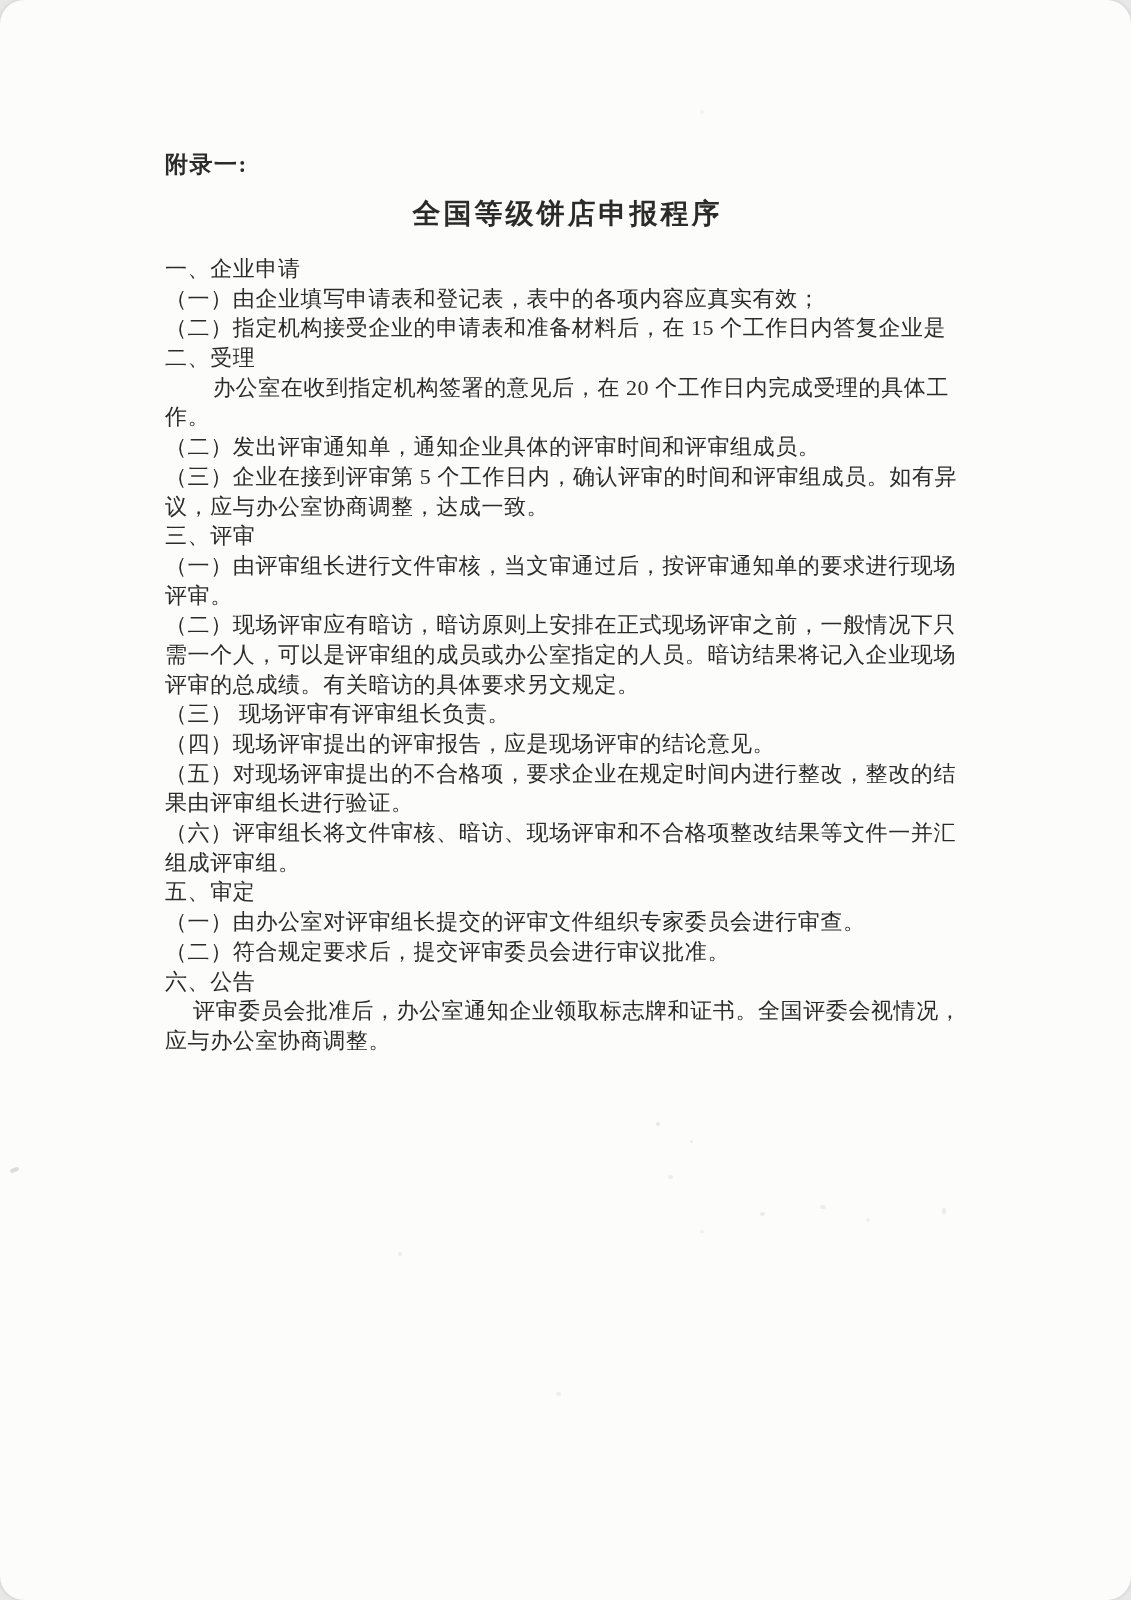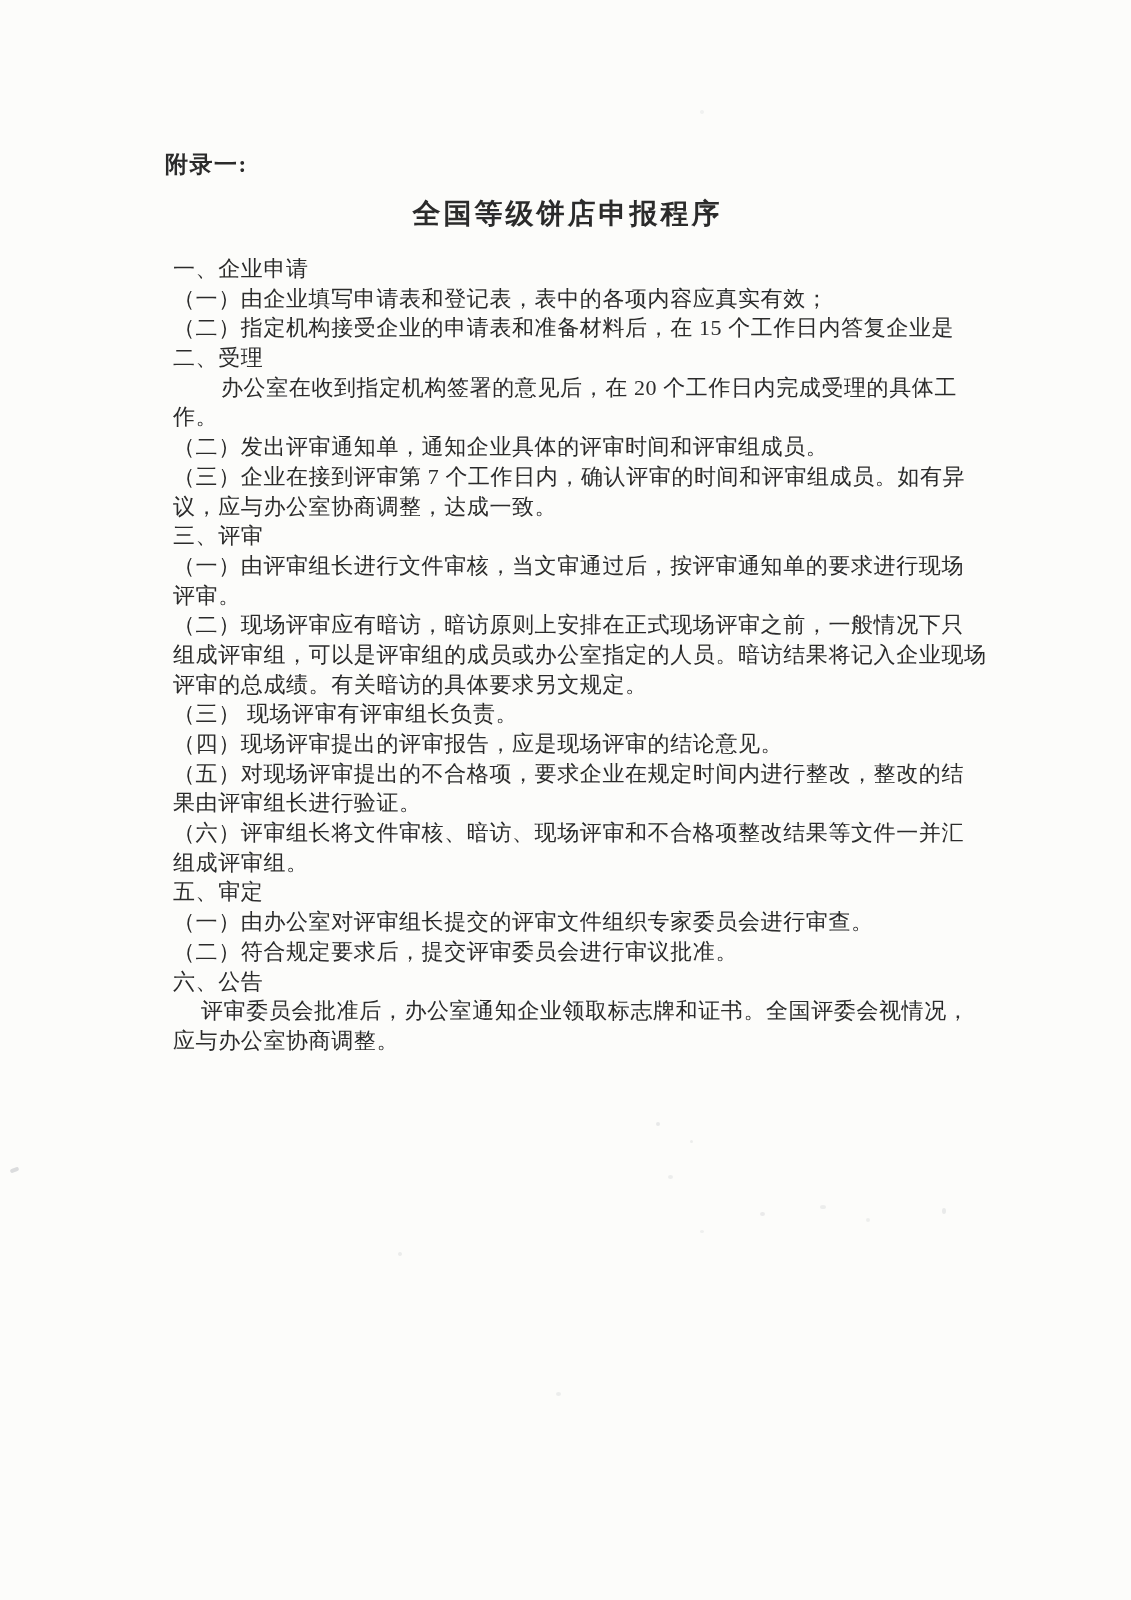--- a/index.html
+++ b/index.html
@@ -5,20 +5,21 @@
   html,body{margin:0;padding:0;background:#e8e8e8;}
   .page{
     position:relative;
     width:1131px;height:1600px;
     margin:0 auto;
     background:var(--paper,#fcfcfa);
     font-family:"Liberation Serif","DejaVu Serif",serif;
     color:var(--ink,#2b2b2b);
     overflow:hidden;
     box-shadow:0 0 4px rgba(0,0,0,.15);
+    border-radius:24px;
   }
   .content{
     position:absolute;
     left:165px;top:150px;
     width:805px;
   }
   .appendix{
     font-size:23px;
     font-weight:600;
     letter-spacing:1.5px;
@@ -34,21 +35,20 @@
     line-height:52px;
     letter-spacing:3px;
   }
   .docbody{margin-top:14px;}
   .line{
     font-size:22px;
     height:29.7px;
     line-height:29.7px;
     letter-spacing:0.6px;
     white-space:nowrap;
-    margin-left:8px;
   }
   .indent-1{padding-left:28px;}
   .indent-2{padding-left:48px;}
   .speck{
     position:absolute;
     background:#8d929a;
     border-radius:50%;
     pointer-events:none;
   }
 </style>
@@ -60,27 +60,27 @@
     <div class="appendix">附录一:</div>
     <h1 class="title">全国等级饼店申报程序</h1>
     <div class="docbody">
       <div class="line" style=""><span>一、企业申请</span></div>
         <div class="line" style=""><span>（一）由企业填写申请表和登记表，表中的各项内容应真实有效；</span></div>
         <div class="line" style=""><span>（二）指定机构接受企业的申请表和准备材料后，在 15 个工作日内答复企业是</span></div>
         <div class="line" style=""><span>二、受理</span></div>
         <div class="line indent-2" style=""><span>办公室在收到指定机构签署的意见后，在 20 个工作日内完成受理的具体工</span></div>
         <div class="line" style=""><span>作。</span></div>
         <div class="line" style=""><span>（二）发出评审通知单，通知企业具体的评审时间和评审组成员。</span></div>
-        <div class="line" style=""><span>（三）企业在接到评审第 7 个工作日内，确认评审的时间和评审组成员。如有异</span></div>
+        <div class="line" style=""><span>（三）企业在接到评审第 5 个工作日内，确认评审的时间和评审组成员。如有异</span></div>
         <div class="line" style=""><span>议，应与办公室协商调整，达成一致。</span></div>
         <div class="line" style=""><span>三、评审</span></div>
         <div class="line" style=""><span>（一）由评审组长进行文件审核，当文审通过后，按评审通知单的要求进行现场</span></div>
         <div class="line" style=""><span>评审。</span></div>
         <div class="line" style=""><span>（二）现场评审应有暗访，暗访原则上安排在正式现场评审之前，一般情况下只</span></div>
-        <div class="line" style=""><span>组成评审组，可以是评审组的成员或办公室指定的人员。暗访结果将记入企业现场</span></div>
+        <div class="line" style=""><span>需一个人，可以是评审组的成员或办公室指定的人员。暗访结果将记入企业现场</span></div>
         <div class="line" style=""><span>评审的总成绩。有关暗访的具体要求另文规定。</span></div>
         <div class="line" style=""><span>（三） 现场评审有评审组长负责。</span></div>
         <div class="line" style=""><span>（四）现场评审提出的评审报告，应是现场评审的结论意见。</span></div>
         <div class="line" style=""><span>（五）对现场评审提出的不合格项，要求企业在规定时间内进行整改，整改的结</span></div>
         <div class="line" style=""><span>果由评审组长进行验证。</span></div>
         <div class="line" style=""><span>（六）评审组长将文件审核、暗访、现场评审和不合格项整改结果等文件一并汇</span></div>
         <div class="line" style=""><span>组成评审组。</span></div>
         <div class="line" style=""><span>五、审定</span></div>
         <div class="line" style=""><span>（一）由办公室对评审组长提交的评审文件组织专家委员会进行审查。</span></div>
         <div class="line" style=""><span>（二）符合规定要求后，提交评审委员会进行审议批准。</span></div>

